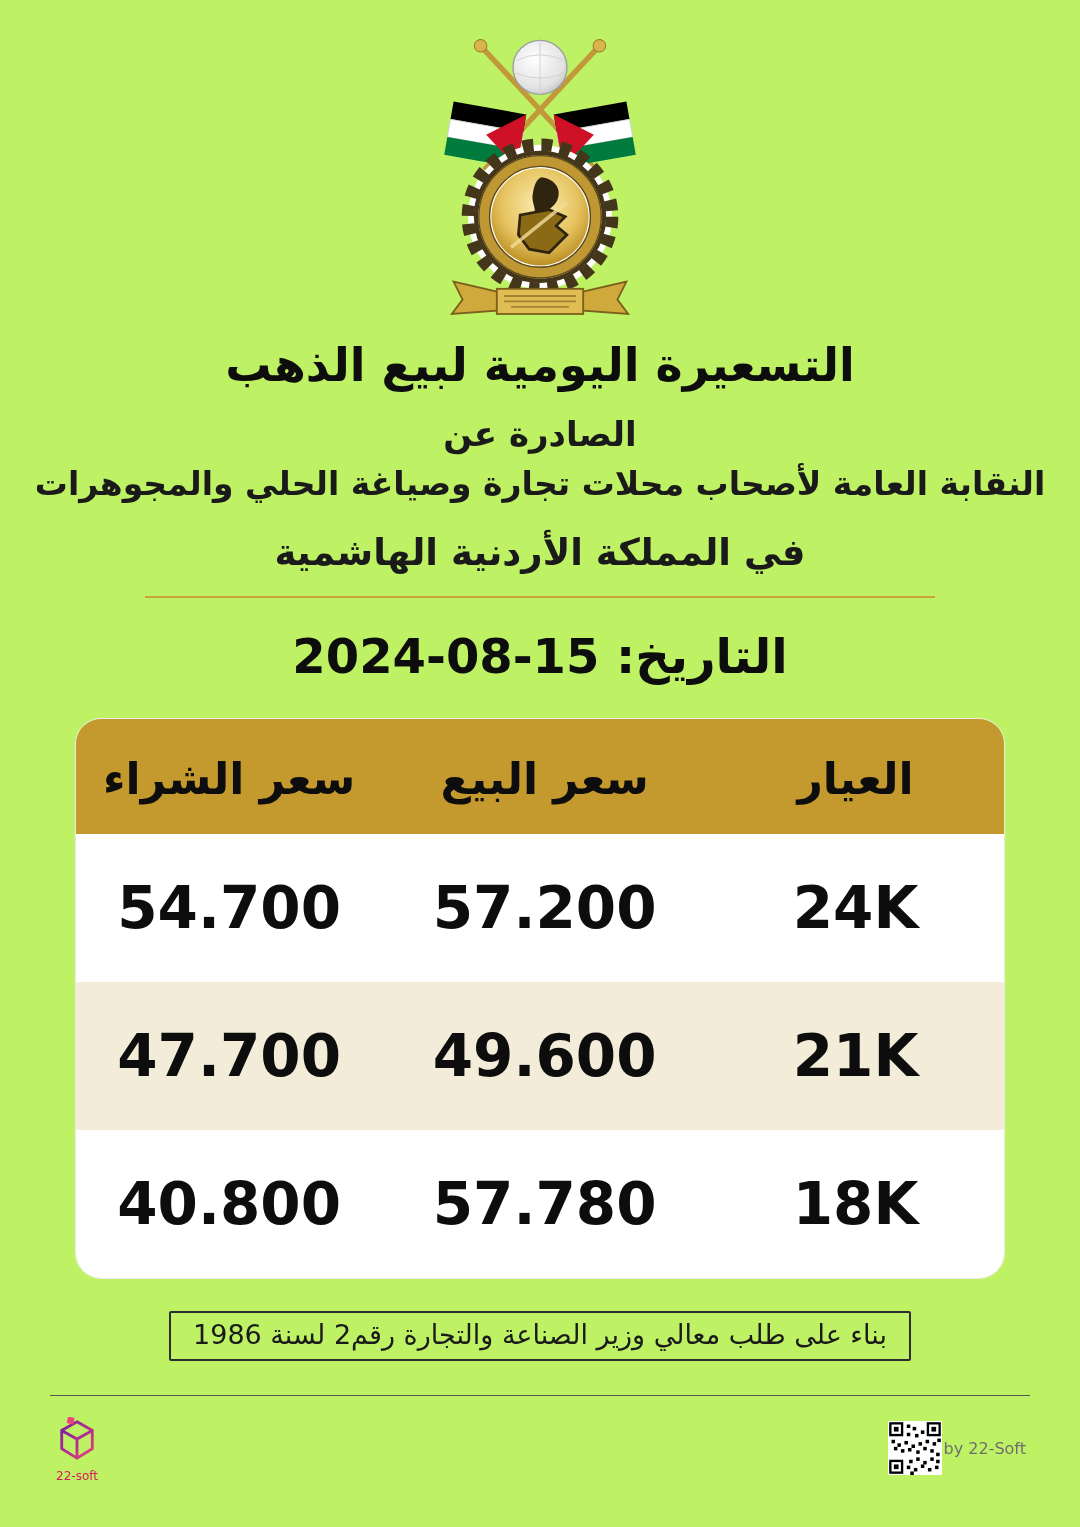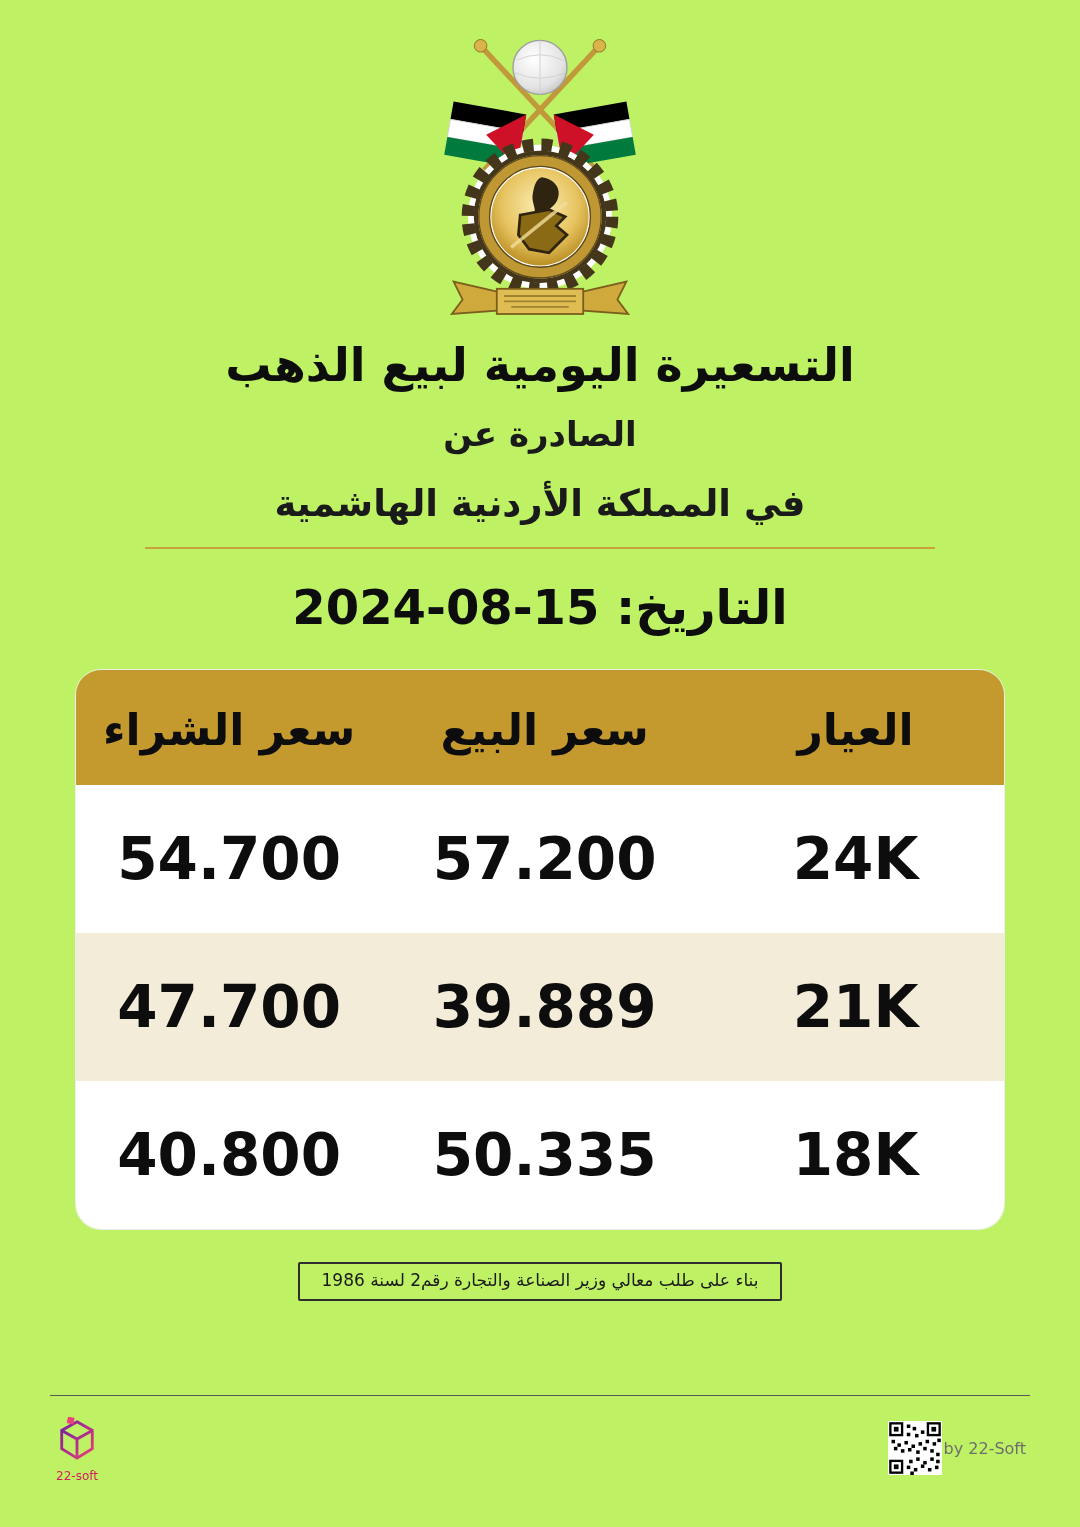--- a/index.html
+++ b/index.html
@@ -24,21 +24,21 @@
   .th { font-size:44px; font-weight:bold; text-align:center; padding:34px 0 30px; color:#0d0d0d; }
   .tr { display:flex; background:#ffffff; align-items:center; }
   .tr.alt { background:#f3ecd8; }
   .td { font-size:58px; font-weight:bold; text-align:center; padding:40px 0; color:#0d0d0d; }
   .col-karat { width:32%; }
   .col-sell  { width:35%; }
   .col-buy   { width:33%; }
 
   .note-wrap { text-align:center; margin-top:32px; }
   .note-box  { display:inline-block; border:2px solid #2e2e2e; border-radius:2px;
-               padding:6px 22px 9px; font-size:17px; color:#1a1a1a; }
+               padding:6px 22px 9px; font-size:27px; color:#1a1a1a; }
 
   .footer { position:absolute; left:0; bottom:0; width:100%; height:150px; }
   .footer-rule { width:980px; margin:18px auto 0; border:none; border-top:1.5px solid #555; }
   .footer-left { position:absolute; left:56px; top:40px; text-align:center; direction:ltr; }
   .footer-left .logo-label { font-size:12px; color:#d81b60; margin-top:2px; }
   .footer-right { position:absolute; right:54px; top:44px; display:flex; align-items:center;
                   gap:2px; direction:ltr; }
   .credit { font-size:16px; color:#6e6e6e; }
 </style>
 </head>
@@ -98,45 +98,46 @@
         <polygon points="96,296 44,284 54,304 42,320 96,316" fill="#cfa93c"></polygon>
         <polygon points="184,296 236,284 226,304 238,320 184,316" fill="#cfa93c"></polygon>
         <rect x="92" y="292" width="96" height="28" fill="#e0bd52"></rect>
       </g>
       <path d="M100,300 h80 M100,306 h80 M108,312 h64" stroke="#6b5516" stroke-width="2" opacity="0.55"></path>
     </svg>
   </div>
 
   <h1 class="title">التسعيرة اليومية لبيع الذهب</h1>
   <div class="issued">الصادرة عن</div>
+  <div class="org-name">النقابة العامة لأصحاب محلات تجارة وصياغة الحلي والمجوهرات</div>
   <div class="org-loc">في المملكة الأردنية الهاشمية</div>
 
   <hr class="gold-rule">
 
   <div class="date-line">التاريخ: 15-08-2024</div>
 
   <div class="price-table">
     <div class="thead">
       <div class="th col-karat">العيار</div>
       <div class="th col-sell">سعر البيع</div>
       <div class="th col-buy">سعر الشراء</div>
     </div>
     <div class="tr">
       <div class="td col-karat">24K</div>
       <div class="td col-sell">57.200</div>
       <div class="td col-buy">54.700</div>
     </div>
     <div class="tr alt">
       <div class="td col-karat">21K</div>
-      <div class="td col-sell">39.889</div>
+      <div class="td col-sell">49.600</div>
       <div class="td col-buy">47.700</div>
     </div>
     <div class="tr">
       <div class="td col-karat">18K</div>
-      <div class="td col-sell">50.335</div>
+      <div class="td col-sell">57.780</div>
       <div class="td col-buy">40.800</div>
     </div>
   </div>
 
   <div class="note-wrap">
     <span class="note-box">بناء على طلب معالي وزير الصناعة والتجارة رقم2 لسنة 1986</span>
   </div>
 
   <div class="footer">
     <hr class="footer-rule">

